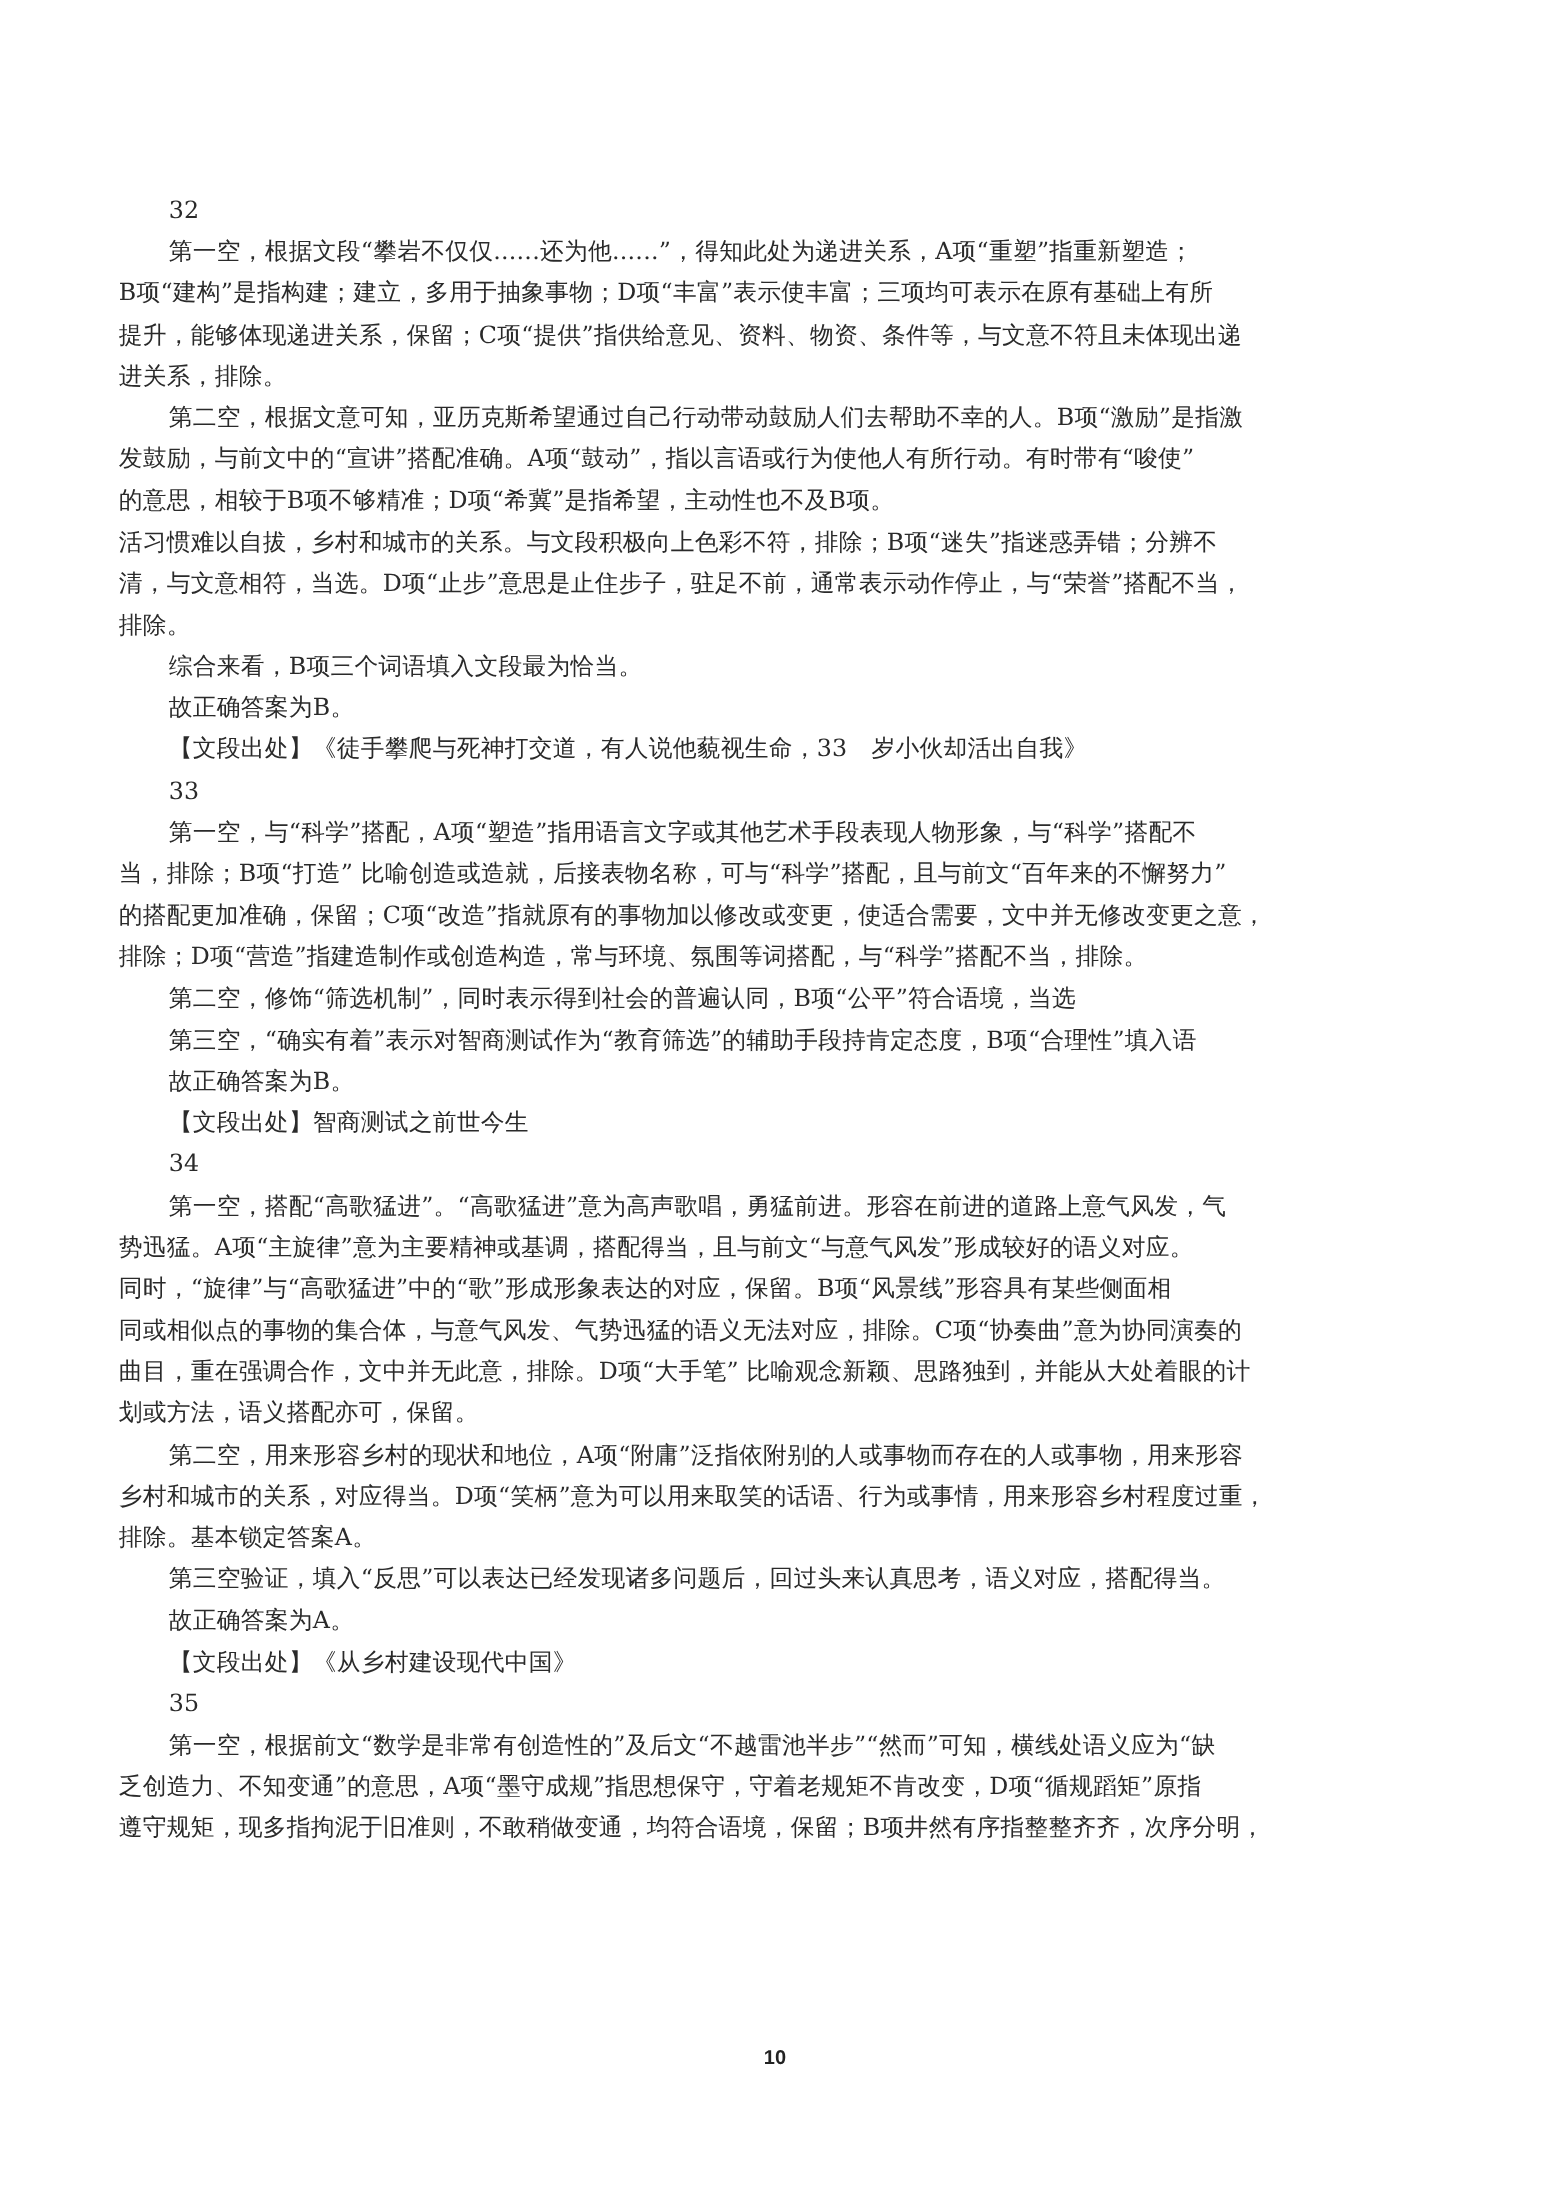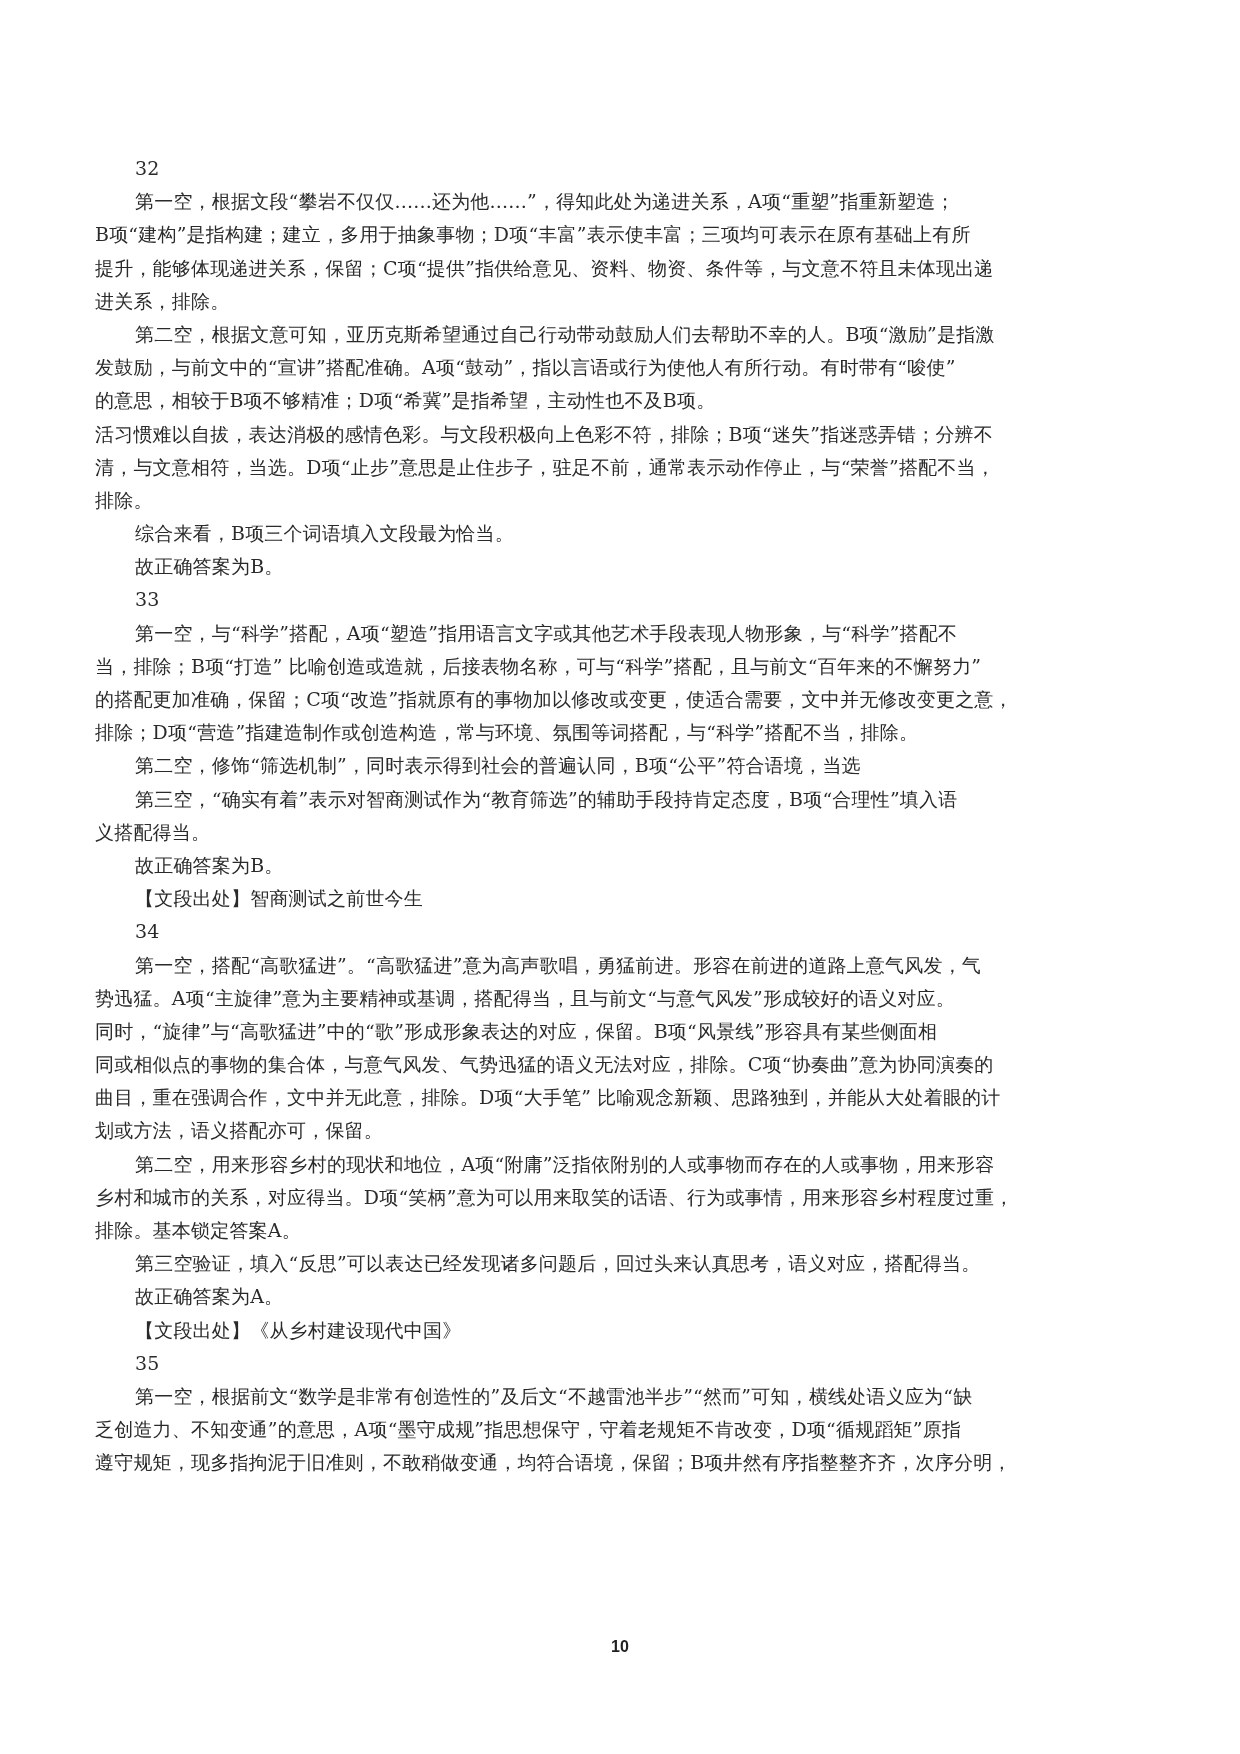--- a/index.html
+++ b/index.html
@@ -16,33 +16,33 @@
 
 <div class="page" id="body">
     <div class="line indent">32</div>
     <div class="line indent">第一空，根据文段“攀岩不仅仅......还为他......”，得知此处为递进关系，A项“重塑”指重新塑造；</div>
     <div class="line">B项“建构”是指构建；建立，多用于抽象事物；D项“丰富”表示使丰富；三项均可表示在原有基础上有所</div>
     <div class="line">提升，能够体现递进关系，保留；C项“提供”指供给意见、资料、物资、条件等，与文意不符且未体现出递</div>
     <div class="line">进关系，排除。</div>
     <div class="line indent">第二空，根据文意可知，亚历克斯希望通过自己行动带动鼓励人们去帮助不幸的人。B项“激励”是指激</div>
     <div class="line">发鼓励，与前文中的“宣讲”搭配准确。A项“鼓动”，指以言语或行为使他人有所行动。有时带有“唆使”</div>
     <div class="line">的意思，相较于B项不够精准；D项“希冀”是指希望，主动性也不及B项。</div>
-    <div class="line">活习惯难以自拔，表达消极的感情色彩。与文段积极向上色彩不符，排除；B项“迷失”指迷惑弄错；分辨不</div>
+    <div class="line">活习惯难以自拔，乡村和城市的关系。与文段积极向上色彩不符，排除；B项“迷失”指迷惑弄错；分辨不</div>
     <div class="line">清，与文意相符，当选。D项“止步”意思是止住步子，驻足不前，通常表示动作停止，与“荣誉”搭配不当，</div>
     <div class="line">排除。</div>
     <div class="line indent">综合来看，B项三个词语填入文段最为恰当。</div>
     <div class="line indent">故正确答案为B。</div>
+    <div class="line indent">【文段出处】《徒手攀爬与死神打交道，有人说他藐视生命，33　岁小伙却活出自我》</div>
     <div class="line indent">33</div>
     <div class="line indent">第一空，与“科学”搭配，A项“塑造”指用语言文字或其他艺术手段表现人物形象，与“科学”搭配不</div>
     <div class="line">当，排除；B项“打造” 比喻创造或造就，后接表物名称，可与“科学”搭配，且与前文“百年来的不懈努力”</div>
     <div class="line">的搭配更加准确，保留；C项“改造”指就原有的事物加以修改或变更，使适合需要，文中并无修改变更之意，</div>
     <div class="line">排除；D项“营造”指建造制作或创造构造，常与环境、氛围等词搭配，与“科学”搭配不当，排除。</div>
     <div class="line indent">第二空，修饰“筛选机制”，同时表示得到社会的普遍认同，B项“公平”符合语境，当选</div>
     <div class="line indent">第三空，“确实有着”表示对智商测试作为“教育筛选”的辅助手段持肯定态度，B项“合理性”填入语</div>
-    <div class="line">义搭配得当。</div>
     <div class="line indent">故正确答案为B。</div>
     <div class="line indent">【文段出处】智商测试之前世今生</div>
     <div class="line indent">34</div>
     <div class="line indent">第一空，搭配“高歌猛进”。“高歌猛进”意为高声歌唱，勇猛前进。形容在前进的道路上意气风发，气</div>
     <div class="line">势迅猛。A项“主旋律”意为主要精神或基调，搭配得当，且与前文“与意气风发”形成较好的语义对应。</div>
     <div class="line">同时，“旋律”与“高歌猛进”中的“歌”形成形象表达的对应，保留。B项“风景线”形容具有某些侧面相</div>
     <div class="line">同或相似点的事物的集合体，与意气风发、气势迅猛的语义无法对应，排除。C项“协奏曲”意为协同演奏的</div>
     <div class="line">曲目，重在强调合作，文中并无此意，排除。D项“大手笔” 比喻观念新颖、思路独到，并能从大处着眼的计</div>
     <div class="line">划或方法，语义搭配亦可，保留。</div>
     <div class="line indent">第二空，用来形容乡村的现状和地位，A项“附庸”泛指依附别的人或事物而存在的人或事物，用来形容</div>

